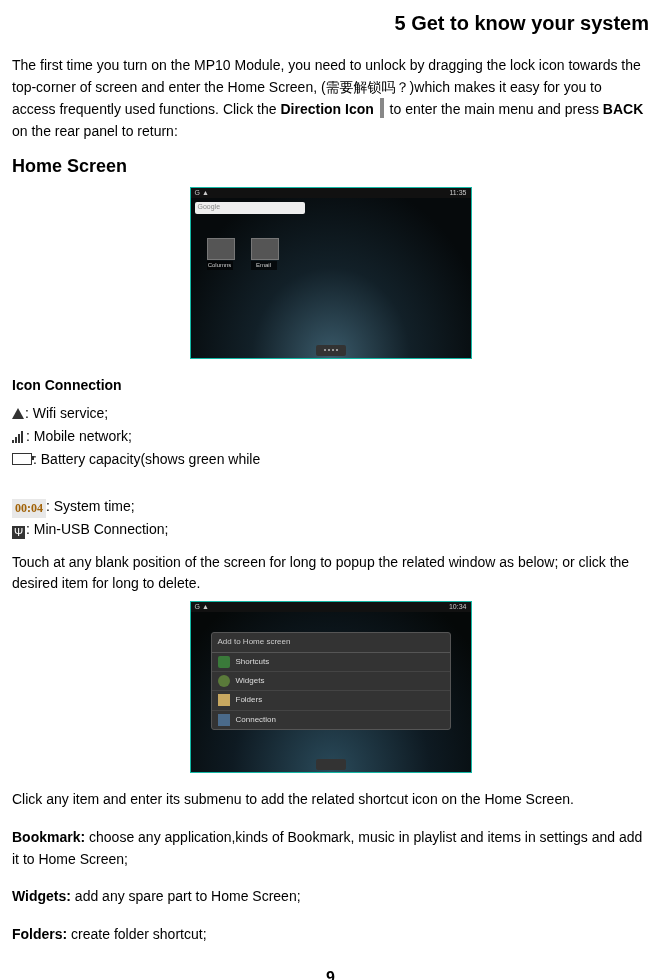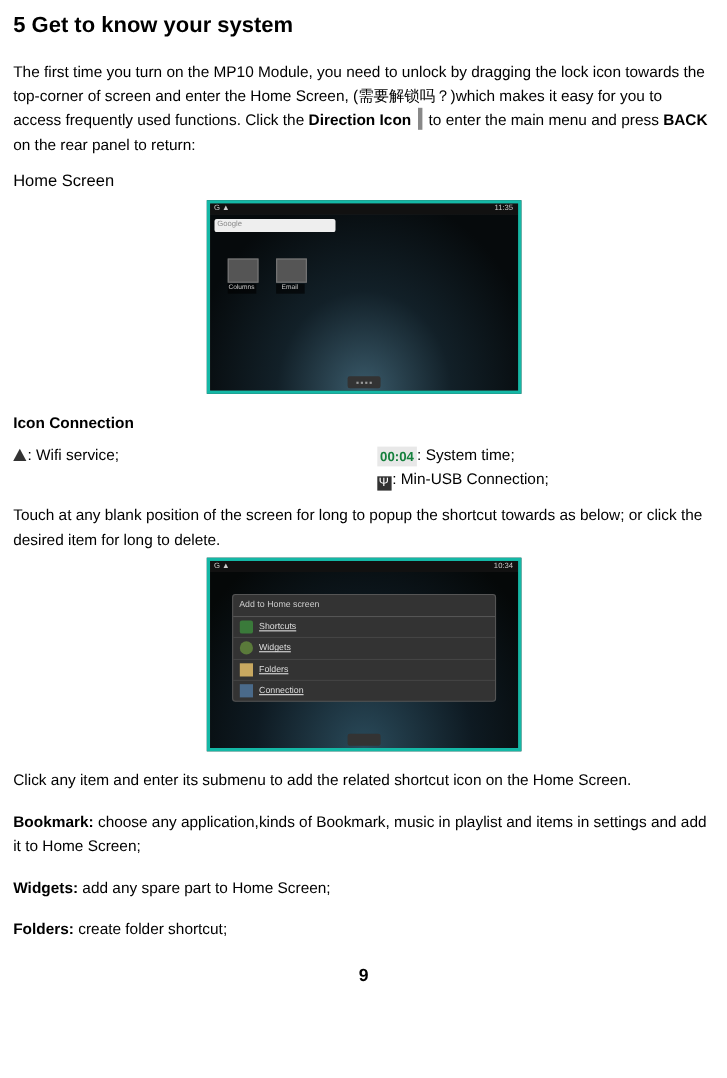--- a/index.html
+++ b/index.html
@@ -5,65 +5,65 @@
   body {
     margin: 0;
     padding: 8px 12px;
     font-family: Arial, Helvetica, sans-serif;
     font-size: 14px;
     line-height: 1.55;
     color: #000;
     width: 661px;
     box-sizing: border-box;
   }
-  h1 { font-size: 20px; font-weight: bold; margin: 0 0 4px 0; }
-  h2 { font-size: 15px; font-weight: normal; margin: 10px 0 4px 0; }
+  h1 { font-size: 20px; font-weight: bold; margin: 0 0 4px 0; text-align: right; }
+  h2 { font-size: 18px; font-weight: bold; margin: 10px 0 4px 0; }
   .b { font-weight: bold; }
   p { margin: 16px 0 6px 0; }
   .vbar {
     display:inline-block; width:4px; height:20px; background:#888; vertical-align:-4px; margin:0 2px;
   }
   
   .shot {
     width: 280px; height: 170px; margin: 6px auto 10px auto;
-    border:3px solid #14b8a6; background:#262626; position:relative; overflow:hidden;
+    border:1px solid #14b8a6; background:#262626; position:relative; overflow:hidden;
   }
   .shot .statusbar { position:absolute; top:0; left:0; right:0; height:10px; background:#111; }
   .shot .time { position:absolute; top:0; right:4px; font-size:7px; color:#ccc; }
   .shot .icons { position:absolute; top:0; left:4px; font-size:7px; color:#ccc; }
   .shot1 .wall { position:absolute; top:10px; left:0; right:0; bottom:0;
     background: radial-gradient(ellipse at 50% 100%, #3a5a6a 0%, #122028 40%, #060a0c 80%); }
   .shot1 .search { position:absolute; top:14px; left:4px; width:110px; height:12px; background:#eee; border-radius:2px; }
   .shot1 .glabel { position:absolute; top:14px; left:7px; font-size:7px; color:#888; }
   .shot1 .apptabs { position:absolute; top:50px; left:16px; display:flex; gap:18px; }
   .shot1 .apptab { width:26px; }
   .shot1 .apptab .ico { width:26px; height:20px; background:#555; border:1px solid #777; }
   .shot1 .apptab .lbl { font-size:6px; color:#ccc; text-align:center; background:rgba(0,0,0,.6); margin-top:1px; }
   .shot1 .handle { position:absolute; bottom:2px; left:50%; transform:translateX(-50%);
     width:30px; height:11px; background:#333; border-radius:2px; display:flex; justify-content:center; gap:2px; align-items:center;}
   .shot1 .handle span{ width:2px;height:2px;background:#999;}
   .shot2 .wall { position:absolute; top:10px; left:0; right:0; bottom:0;
     background: radial-gradient(ellipse at 50% 100%, #2a4a5a 0%, #0e1a22 50%, #050808 90%); }
   .shot2 .panel { position:absolute; left:20px; right:20px; top:30px; background:#333; border:1px solid #555; border-radius:3px;}
   .shot2 .phdr { font-size:8px; color:#ccc; padding:3px 6px; border-bottom:1px solid #555;}
-  .shot2 .prow { display:flex; gap:6px; padding:3px 6px; border-bottom:1px solid #444; font-size:8px; color:#ddd;text-decoration:underline;}
+  .shot2 .prow { display:flex; gap:6px; padding:3px 6px; border-bottom:1px solid #444; font-size:8px; color:#ddd;}
   .shot2 .prow:last-child{border-bottom:none;}
   .shot2 .pico { width:12px;height:12px; display:flex;align-items:center;justify-content:center;}
   .shot2 .handle { position:absolute; bottom:2px; left:50%; transform:translateX(-50%);
     width:30px; height:11px; background:#333; border-radius:2px;}
 
   
-  .iconfns { display:flex; gap:24px; margin-bottom:4px;}
+  .iconfns { display:flex; gap:24px; margin-bottom:4px;flex-direction:column;}
   .iconfns > div { flex:1; }
   .iline { margin: 1px 0; }
   .batt {
     display:inline-block; width:18px; height:10px; border:1px solid #333; vertical-align:-1px; margin-right:1px; position:relative;
   }
   .batt::after{ content:""; position:absolute; right:-3px; top:2px; width:2px; height:4px; background:#333;}
-  .clockbox { display:inline-block; background:#e8e8e8; color:#15803d; font-family:Liberation Sans, sans-serif; font-size:12px; font-weight:bold; padding:0 3px; vertical-align:-1px;}
+  .clockbox { display:inline-block; background:#e8e8e8; color:#a16207; font-family:Liberation Serif, serif; font-size:12px; font-weight:bold; padding:0 3px; vertical-align:-1px;}
   .usbico { display:inline-block; width:13px;height:13px; background:#333; vertical-align:-2px; margin-right:1px; color:#fff; font-size:11px; line-height:13px; text-align:center;}
   .sig{ display:inline-flex; align-items:flex-end; gap:1px; width:13px;height:13px; vertical-align:-2px; margin-right:1px;}
   .sig span{ width:2px; background:#333;}
   .wifi{ display:inline-block; width:0;height:0; border-left:6px solid transparent;border-right:6px solid transparent;border-bottom:11px solid #333; vertical-align:-1px; margin-right:1px;}
 
   .pagenum { text-align:center; font-weight:bold; font-size:16px; margin-top:20px;}
 </style>
 </head>
 <body>
 
@@ -102,32 +102,43 @@
     </div>
 </div>
 
 <p class="b">Icon Connection</p>
 
 <div class="iconfns">
   <div>
     <div class="iline">
       <span class="wifi"></span><span>: Wifi service;</span>
     </div>
+    <div class="iline">
+      <span class="sig">
+          <span style="height:3px"></span>
+          <span style="height:6px"></span>
+          <span style="height:9px"></span>
+          <span style="height:12px"></span>
+        </span><span>: Mobile network;</span>
+    </div>
+    <div class="iline">
+      <span class="batt"></span><span>: Battery capacity(shows green while</span>
+    </div>
   </div>
   <div>
     <div class="iline">
       <span class="clockbox">00:04</span><span>: System time;</span>
     </div>
     <div class="iline">
       <span class="usbico">Ψ</span><span>: Min-USB Connection;</span>
     </div>
   </div>
 </div>
 
-<p style="margin-top:10px">Touch at any blank position of the screen for long to popup the shortcut towards as below; or click the desired item for long to delete.</p>
+<p style="margin-top:10px">Touch at any blank position of the screen for long to popup the related window as below; or click the desired item for long to delete.</p>
 
 <div class="shot shot2">
   <div class="statusbar"></div>
   <div class="icons">G ▲</div>
   <div class="time">10:34</div>
   <div class="wall"></div>
   <div class="panel">
     <div class="phdr">Add to Home screen</div>
     <div class="prow">
       <span class="pico" style="background:#3a7a3a;border-radius:2px;"></span>

